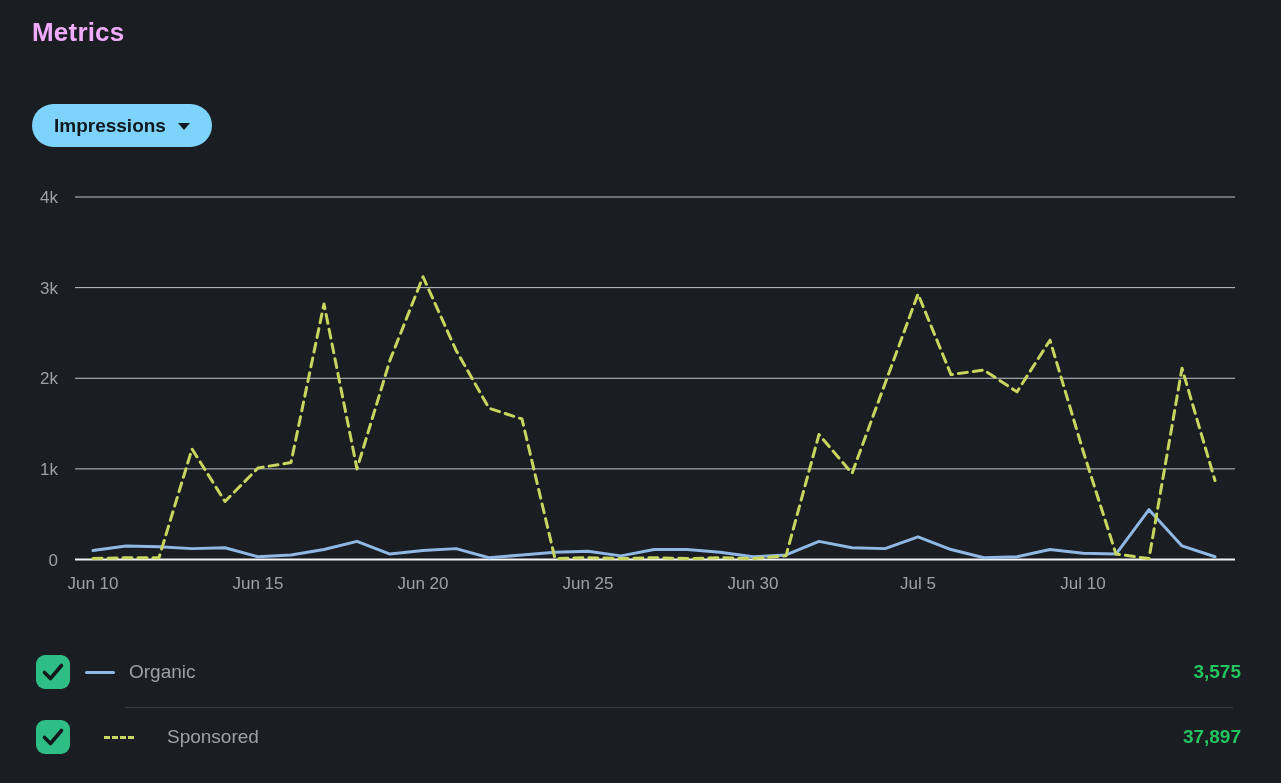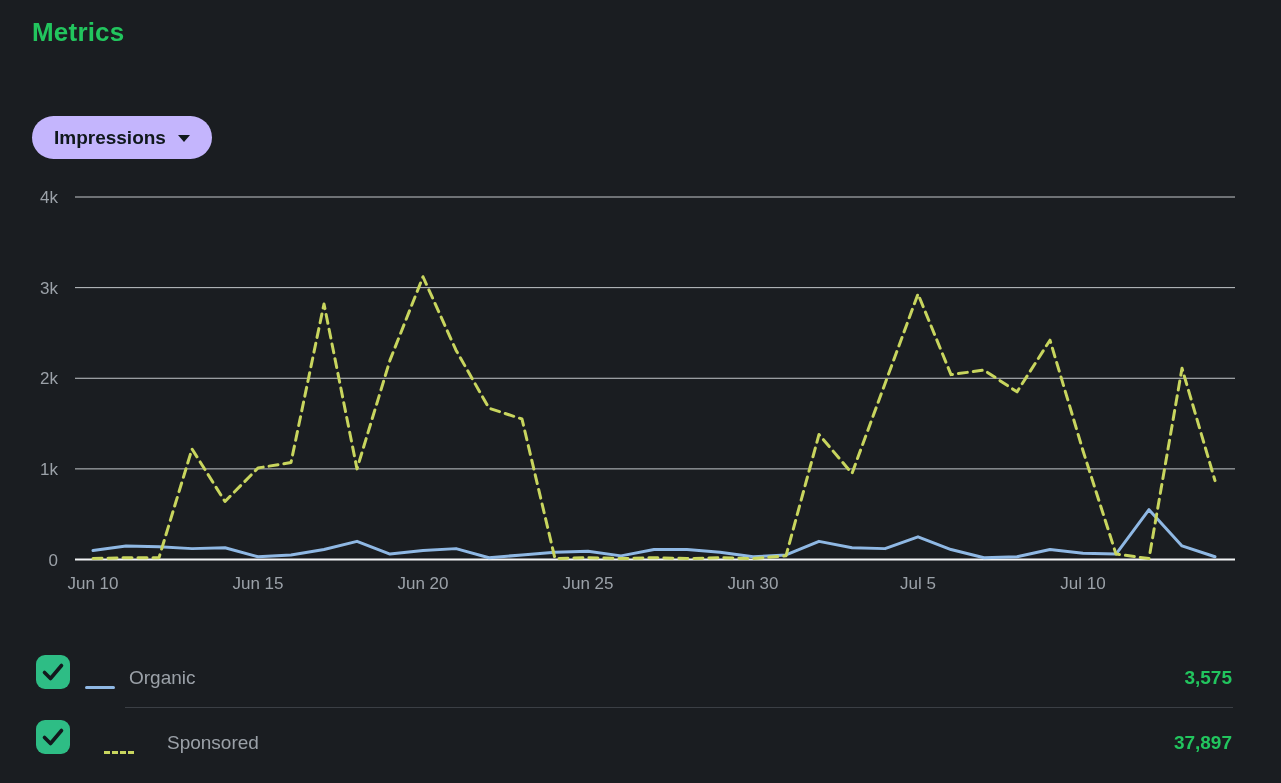--- a/index.html
+++ b/index.html
@@ -5,40 +5,40 @@
   html, body { margin: 0; padding: 0; }
   body {
     width: 1281px; height: 783px;
     background: #1a1d21;
     font-family: "Liberation Sans", sans-serif;
     position: relative;
     overflow: hidden;
   }
   .page-title {
     position: absolute; left: 32px; top: 17px;
-    font-size: 26px; font-weight: bold; color: #22c55e; letter-spacing: .2px;
+    font-size: 26px; font-weight: bold; color: #f0abfc; letter-spacing: .2px;
   }
   .metric-btn {
     position: absolute; left: 32px; top: 104px; height: 43px;
     border: none; border-radius: 22px;
     background: #2ebd85; color: #10181c;
     font-family: "Liberation Sans", sans-serif; font-size: 19px; font-weight: bold;
     display: inline-flex; align-items: center; gap: 12px;
     padding: 0 22px; cursor: pointer;
   }
   .caret {
     width: 0; height: 0;
     border-left: 6px solid transparent; border-right: 6px solid transparent;
     border-top: 7px solid #10181c; margin-top: 2px;
   }
   #chart-svg { position: absolute; left: 0; top: 170px; }
   #chart-svg text { font-family: "Liberation Sans", sans-serif; }
   .legend-row {
-    position: absolute; left: 36px; right: 49px; height: 34px;
-    display: flex; align-items: flex-end;
+    position: absolute; left: 36px; right: 40px; height: 34px;
+    display: flex; align-items: center;
   }
   .legend-row.row-1 { top: 655px; }
   .legend-row.row-2 { top: 720px; gap: 19px; }
   .legend-divider {
     position: absolute; left: 125px; top: 707px; width: 1108px; height: 1px;
     background: #3b3f45;
   }
   .checkbox {
     width: 34px; height: 34px; border-radius: 9px; background: #2ebd85;
     display: inline-flex; align-items: center; justify-content: center;
@@ -48,21 +48,21 @@
   .sample.solid  { height: 0; border-top: 3px solid #8fb8e4; border-radius: 2px; }
   .sample.dashed { height: 0; border-top: 3px dashed #c8d55e; }
   .legend-label { margin-left: 14px; font-size: 19px; color: #9ba1a8; }
   .legend-total { margin-left: auto; font-size: 19px; font-weight: bold; color: #22c55e; }
 </style>
 </head>
 <body style="background: rgb(26, 29, 33);">
 
 <div class="page-title">Metrics</div>
 
-<button class="metric-btn" style="background: #c4b5fd; color: rgb(16, 24, 28); margin-top: 12px;">
+<button class="metric-btn" style="background: #7dd3fc; color: rgb(16, 24, 28);">
   <span>Impressions</span>
   <span class="caret"></span>
 </button>
 
 <svg id="chart-svg" width="1281" height="445" viewBox="0 0 1281 445">
     <line x1="75" x2="1235" y1="389.5" y2="389.5" stroke="#f2f4f6" stroke-width="2"></line>
     <text x="58" y="395.5" fill="#9ba1a8" font-size="17" text-anchor="end">0</text>
     <line x1="75" x2="1235" y1="298.875" y2="298.875" stroke="#c3c7cb" stroke-width="1"></line>
     <text x="58" y="304.875" fill="#9ba1a8" font-size="17" text-anchor="end">1k</text>
     <line x1="75" x2="1235" y1="208.25" y2="208.25" stroke="#c3c7cb" stroke-width="1"></line>

